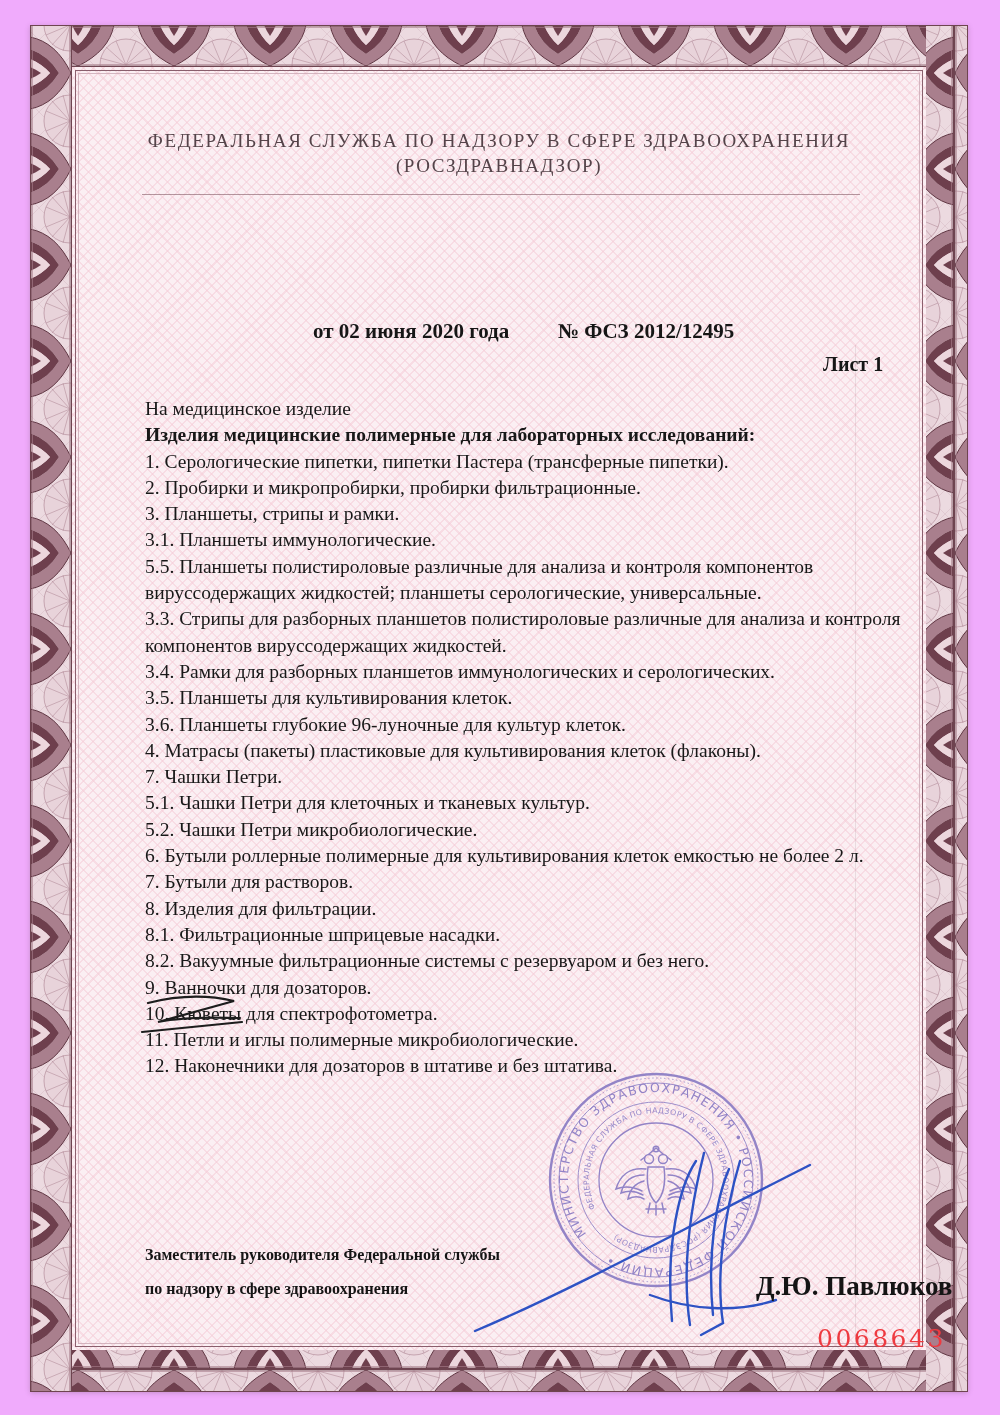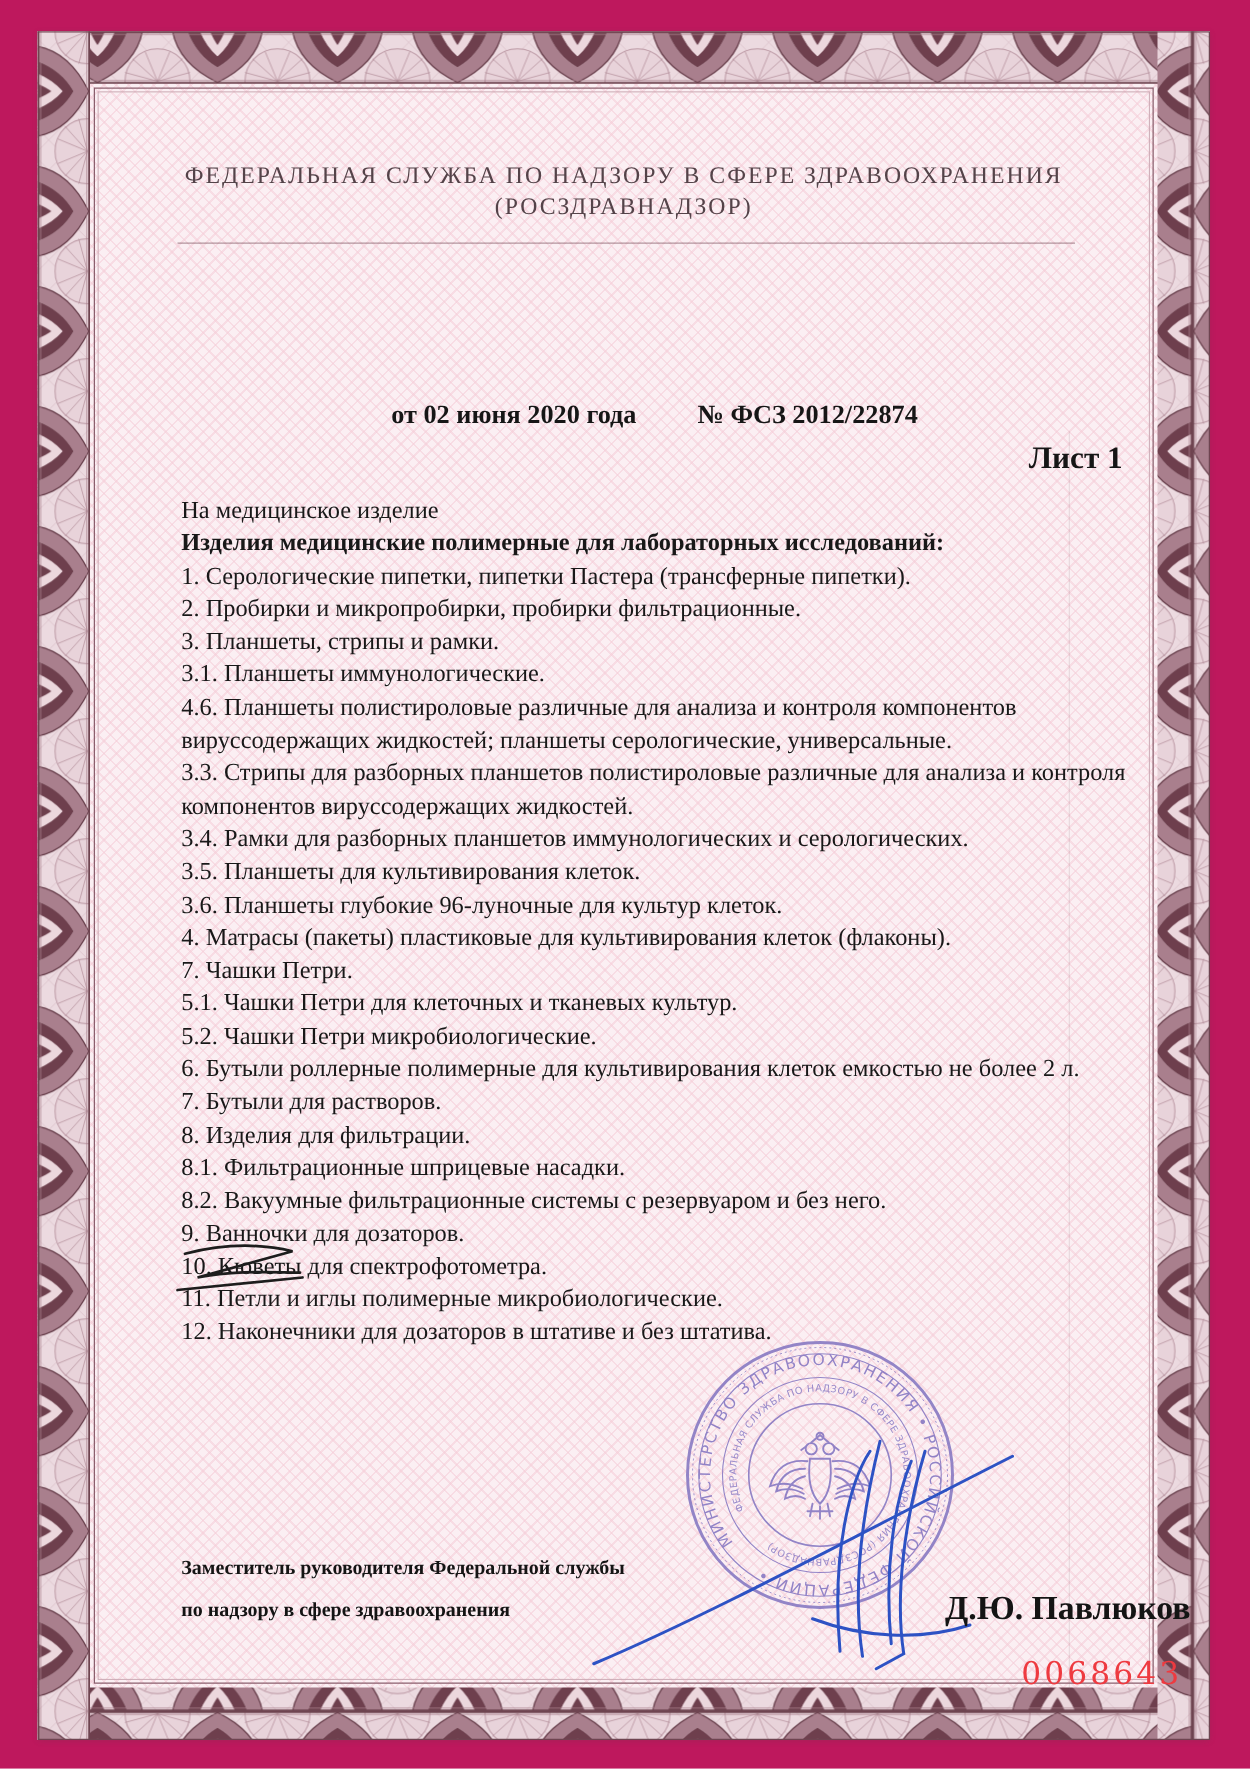--- a/index.html
+++ b/index.html
@@ -1,37 +1,37 @@
 <!DOCTYPE html>
 <html><head>
 <meta charset="utf-8">
 <style>
   html,body{margin:0;padding:0;background:#ffffff;}
-  .page{position:relative;width:1000px;height:1415px;background:#be185d;overflow:hidden;
+  .page{position:relative;width:1000px;height:1415px;background:#f0abfc;overflow:hidden;
         font-family:"Liberation Serif", serif;}
   .document{position:absolute;left:30px;top:25px;width:938px;height:1367px;
         background-color:#fbeff3;
         background-image:
           repeating-linear-gradient(45deg, rgba(245,205,216,0.55) 0 1.5px, rgba(255,255,255,0) 1.5px 7px),
           repeating-linear-gradient(-45deg, rgba(245,205,216,0.55) 0 1.5px, rgba(255,255,255,0) 1.5px 7px);
         box-shadow:0 1px 5px rgba(90,70,75,.28);}
   .border-svg{position:absolute;left:0;top:0;width:938px;height:1367px;pointer-events:none;}
   .content{position:absolute;left:0;top:0;width:938px;height:1367px;}
 
   .header{position:absolute;top:103px;left:0;width:100%;text-align:center;
         color:#544349;font-size:19px;letter-spacing:1.6px;line-height:25px;}
   .divider{position:absolute;top:169px;left:112px;width:718px;height:1px;
         background:rgba(141,101,112,.65);}
   .title{position:absolute;top:173px;left:0;width:100%;text-align:center;color:#6b3540;
         font-weight:bold;}
   .title .t1{display:block;font-size:34px;line-height:38px;transform:scaleX(.95);letter-spacing:.5px;}
   .title .t2{display:block;font-size:31px;line-height:39px;transform:scaleX(.95);letter-spacing:.2px;}
   .meta-date{position:absolute;left:283px;top:294px;font-size:21px;font-weight:bold;color:#161616;}
   .meta-number{position:absolute;left:528px;top:294px;font-size:21px;font-weight:bold;color:#161616;}
-  .sheet{position:absolute;left:793px;top:328px;font-size:25px;font-weight:bold;color:#161616;}
+  .sheet{position:absolute;left:793px;top:328px;font-size:20px;font-weight:bold;color:#161616;}
 
   .body-text{position:absolute;left:115px;top:371px;width:786px;font-size:19.5px;
         line-height:26.3px;color:#181818;}
   .body-text .bold-line{font-weight:bold;}
   .list-line{margin:0;}
 
   .fold-line{position:absolute;left:825px;top:320px;width:1px;height:1010px;
         background:rgba(130,95,105,.14);}
 
   .zmark{position:absolute;left:104px;top:966px;}
@@ -98,32 +98,32 @@
 
       <div class="header">
         <div>ФЕДЕРАЛЬНАЯ СЛУЖБА ПО НАДЗОРУ В СФЕРЕ ЗДРАВООХРАНЕНИЯ</div>
         <div>(РОСЗДРАВНАДЗОР)</div>
       </div>
 
       <div class="divider"></div>
 
 
       <div class="meta-date">от  02 июня 2020 года</div>
-      <div class="meta-number">№  ФСЗ 2012/22874</div>
+      <div class="meta-number">№  ФСЗ 2012/12495</div>
       <div class="sheet">Лист  1</div>
 
       <div class="body-text">
         <div>На медицинское изделие</div>
         <div class="bold-line">Изделия медицинские полимерные для лабораторных исследований:</div>
         <div>
             <div class="list-line">1. Серологические пипетки, пипетки Пастера (трансферные пипетки).</div>
             <div class="list-line">2. Пробирки и микропробирки, пробирки фильтрационные.</div>
             <div class="list-line">3. Планшеты, стрипы и рамки.</div>
             <div class="list-line">3.1. Планшеты иммунологические.</div>
-            <div class="list-line">4.6. Планшеты полистироловые различные для анализа и контроля компонентов вируссодержащих жидкостей; планшеты серологические, универсальные.</div>
+            <div class="list-line">5.5. Планшеты полистироловые различные для анализа и контроля компонентов вируссодержащих жидкостей; планшеты серологические, универсальные.</div>
             <div class="list-line">3.3. Стрипы для разборных планшетов полистироловые различные для анализа и контроля компонентов вируссодержащих жидкостей.</div>
             <div class="list-line">3.4. Рамки для разборных планшетов иммунологических и серологических.</div>
             <div class="list-line">3.5. Планшеты для культивирования клеток.</div>
             <div class="list-line">3.6. Планшеты глубокие 96-луночные для культур клеток.</div>
             <div class="list-line">4. Матрасы (пакеты) пластиковые для культивирования клеток (флаконы).</div>
             <div class="list-line">7. Чашки Петри.</div>
             <div class="list-line">5.1. Чашки Петри для клеточных и тканевых культур.</div>
             <div class="list-line">5.2. Чашки Петри микробиологические.</div>
             <div class="list-line">6. Бутыли роллерные полимерные для культивирования клеток емкостью не более 2 л.</div>
             <div class="list-line">7. Бутыли для растворов.</div>

